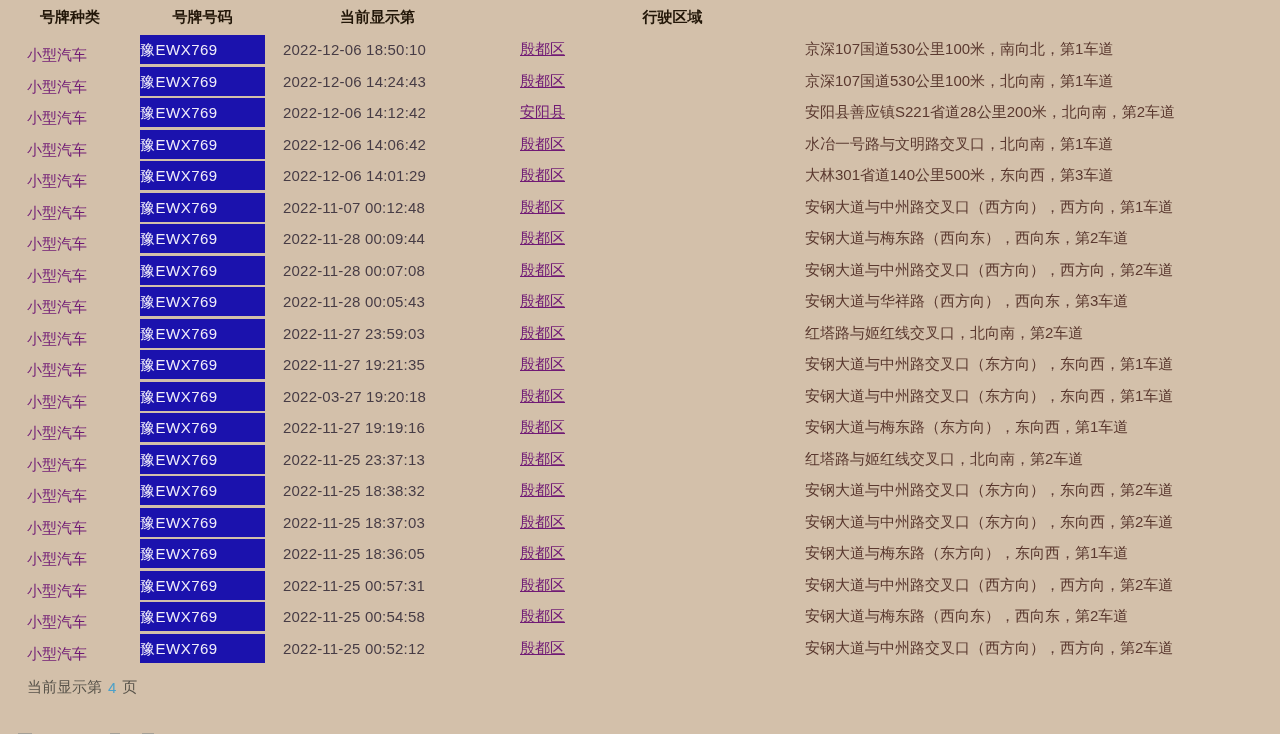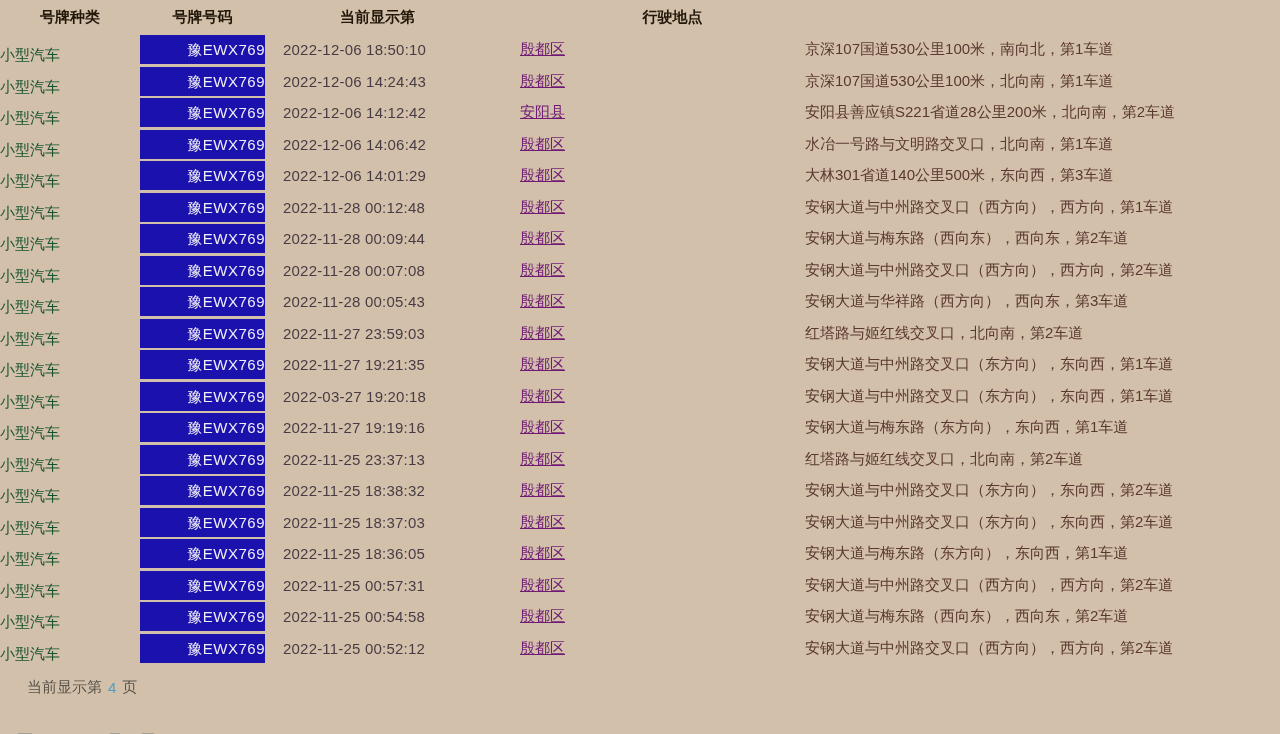--- a/index.html
+++ b/index.html
@@ -17,28 +17,28 @@
   .hcell{
     font-size:15px;font-weight:bold;color:#231709;
     text-align:center;line-height:34px;white-space:nowrap;
   }
   .hcell.h5{padding-left:60px;}
   .row{height:31.5px;align-items:center;}
   .cell{
     font-size:15px;white-space:nowrap;overflow:hidden;
     display:flex;align-items:center;height:100%;
   }
-  .c1{color:#14532d;margin-top:12px;}
+  .c1{padding-left:27px;color:#701a75;margin-top:12px;}
   .c2{}
   .c3{padding-left:18px;color:#473c45;letter-spacing:0.2px;}
   .c4{padding-left:30px;color:#701a75;text-decoration:underline;}
   .c5{padding-left:10px;color:#5a382f;}
   .plate{
     display:block;width:100%;height:29px;line-height:29px;
-    background:#1b12ad;color:#f0edfa;text-align:right;
+    background:#1b12ad;color:#f0edfa;text-align:left;
     font-size:15px;letter-spacing:0.5px;cursor:pointer;
   }
   .footer{
     margin:14px 0 0 27px;font-size:15px;color:#59544b;
     display:flex;align-items:center;gap:6px;text-align:center;
   }
   .pagenum{color:#4ba0c9;}
   
   .cutoff{
     position:absolute;left:18px;top:729px;height:5px;width:260px;
@@ -53,21 +53,21 @@
 </style>
 </head>
 <body>
 
 <div class="table">
 
   <div class="cols header">
     <div class="hcell">号牌种类</div>
     <div class="hcell">号牌号码</div>
     <div class="hcell">当前显示第</div>
-    <div class="hcell h5">行驶地点</div>
+    <div class="hcell h5">行驶区域</div>
   </div>
 
   <div id="tbody">
       <div class="cols row">
     <div class="cell c1">小型汽车</div>
     <div class="cell c2">
       <span class="plate">豫EWX769</span>
     </div>
     <div class="cell c3">2022-12-06 18:50:10</div>
     <div class="cell c4">殷都区</div>
@@ -107,21 +107,21 @@
     </div>
     <div class="cell c3">2022-12-06 14:01:29</div>
     <div class="cell c4">殷都区</div>
     <div class="cell c5">大林301省道140公里500米，东向西，第3车道</div>
   </div>
       <div class="cols row">
     <div class="cell c1">小型汽车</div>
     <div class="cell c2">
       <span class="plate">豫EWX769</span>
     </div>
-    <div class="cell c3">2022-11-28 00:12:48</div>
+    <div class="cell c3">2022-11-07 00:12:48</div>
     <div class="cell c4">殷都区</div>
     <div class="cell c5">安钢大道与中州路交叉口（西方向），西方向，第1车道</div>
   </div>
       <div class="cols row">
     <div class="cell c1">小型汽车</div>
     <div class="cell c2">
       <span class="plate">豫EWX769</span>
     </div>
     <div class="cell c3">2022-11-28 00:09:44</div>
     <div class="cell c4">殷都区</div>

